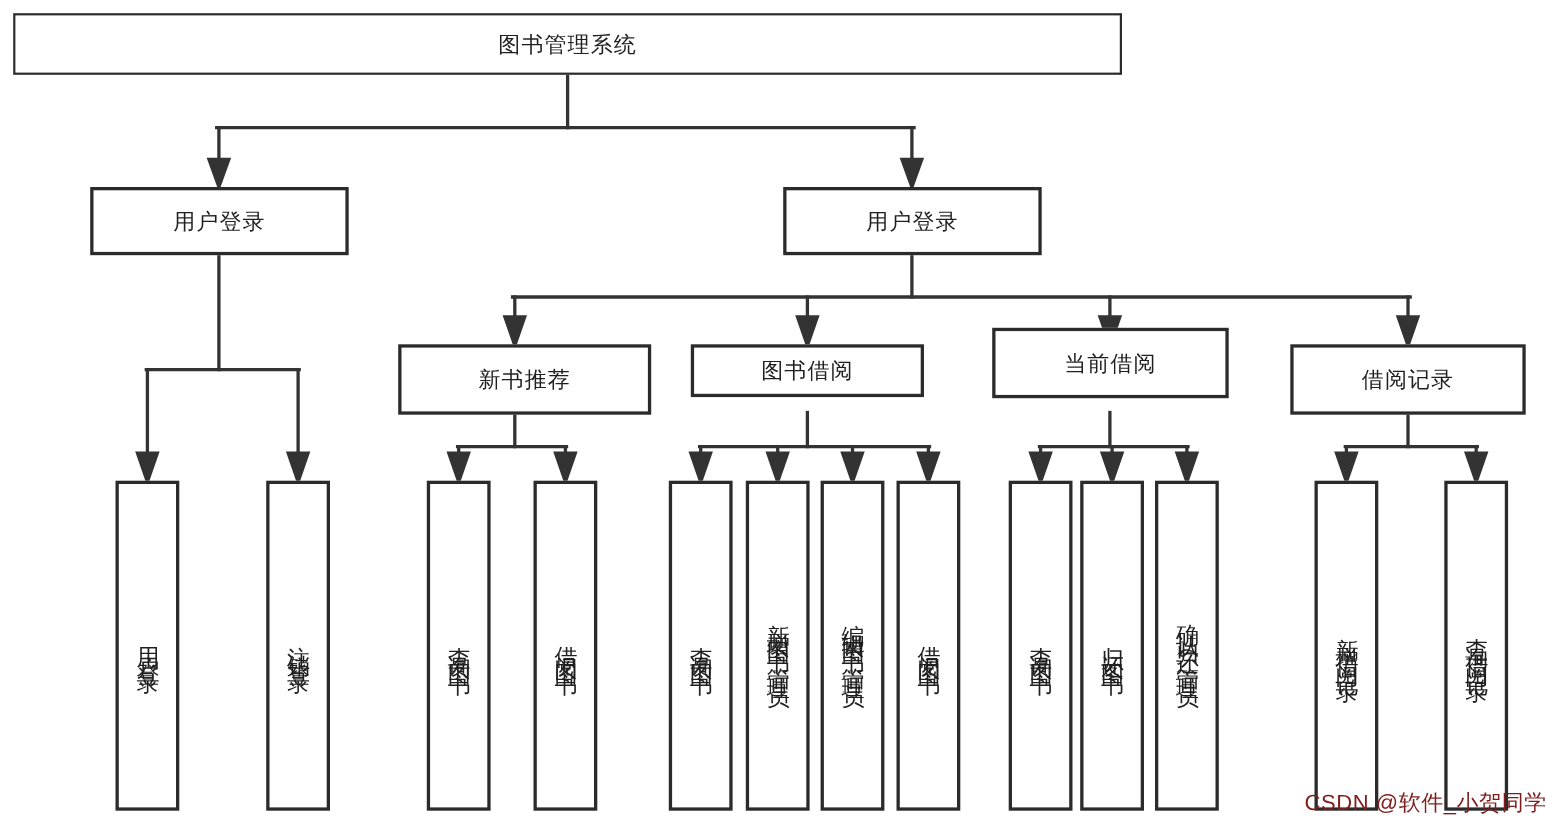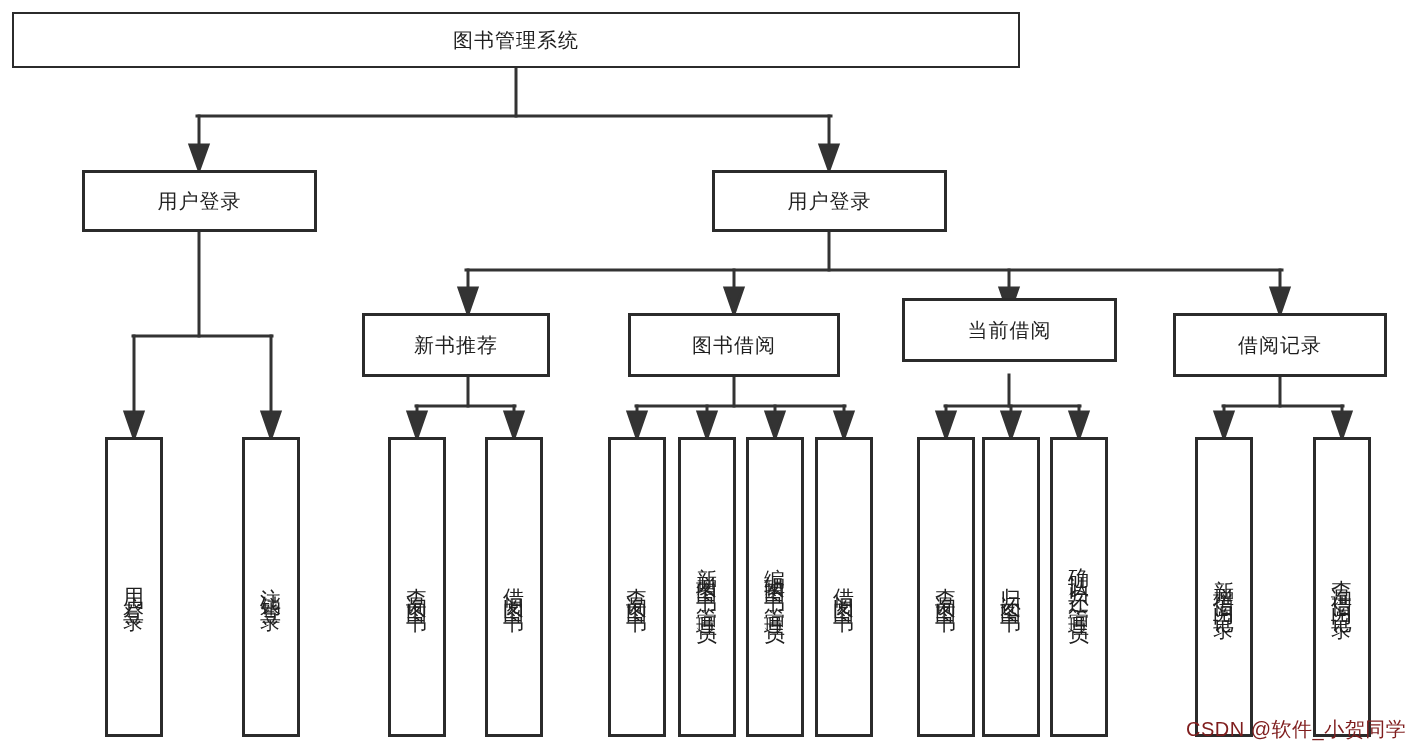--- a/index.html
+++ b/index.html
@@ -110,24 +110,24 @@
     <span class="hlabel">图书管理系统</span>
   </div>
 
   <div class="node" style="left:82px;top:170px;width:235px;height:62px">
     <span class="hlabel">用户登录</span>
   </div>
   <div class="node" style="left:712px;top:170px;width:235px;height:62px">
     <span class="hlabel">用户登录</span>
   </div>
 
-  <div class="node" style="left:362px;top:313px;width:188px;height:64px">
+  <div class="node" style="left:362px;top:313px;width:230px;height:64px">
     <span class="hlabel">新书推荐</span>
   </div>
-  <div class="node" style="left:628px;top:313px;width:212px;height:64px">
+  <div class="node" style="left:628px;top:313px;width:212px;height:48px">
     <span class="hlabel">图书借阅</span>
   </div>
   <div class="node" style="left:902px;top:298px;width:215px;height:64px">
     <span class="hlabel">当前借阅</span>
   </div>
   <div class="node" style="left:1173px;top:313px;width:214px;height:64px">
     <span class="hlabel">借阅记录</span>
   </div>
 
   <div class="node" style="left:105px;top:437px;width:58px;height:300px">

